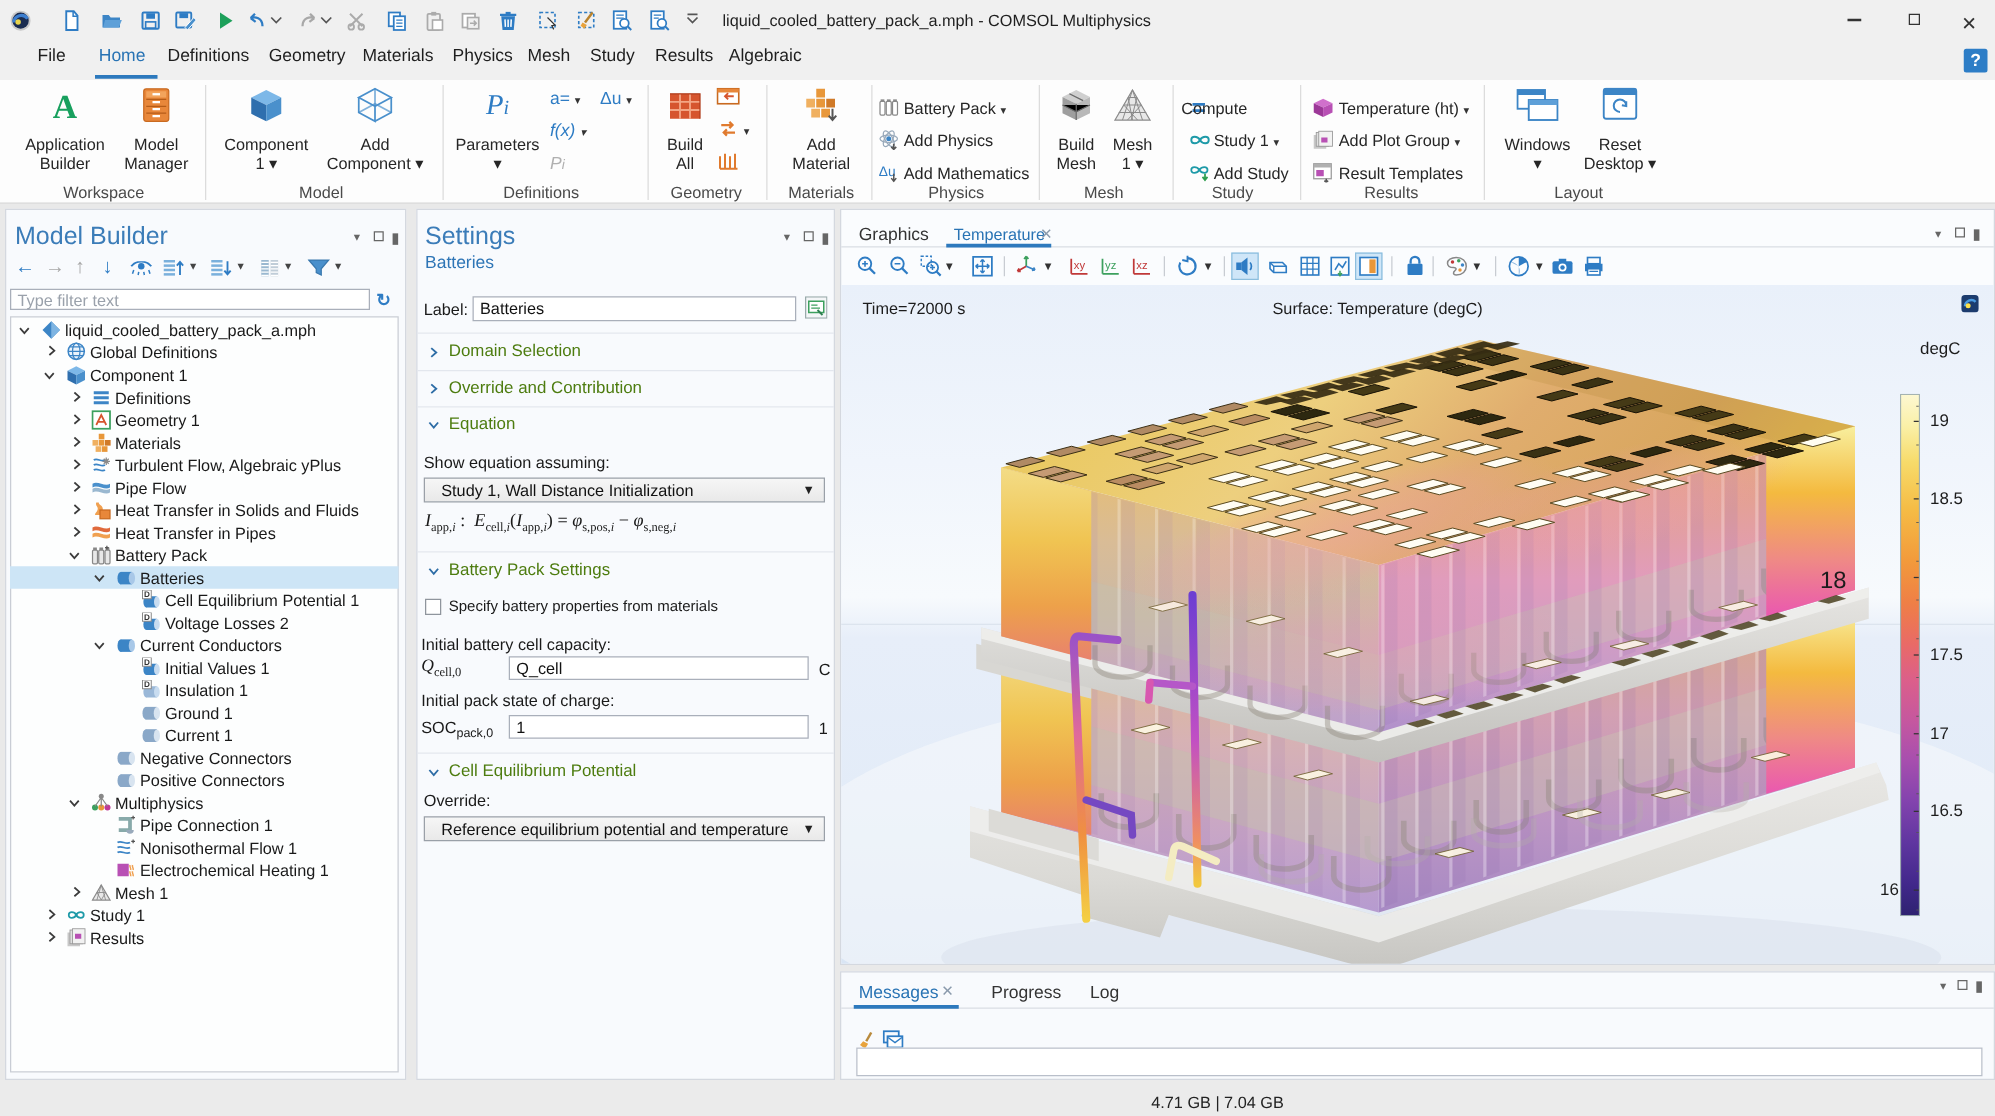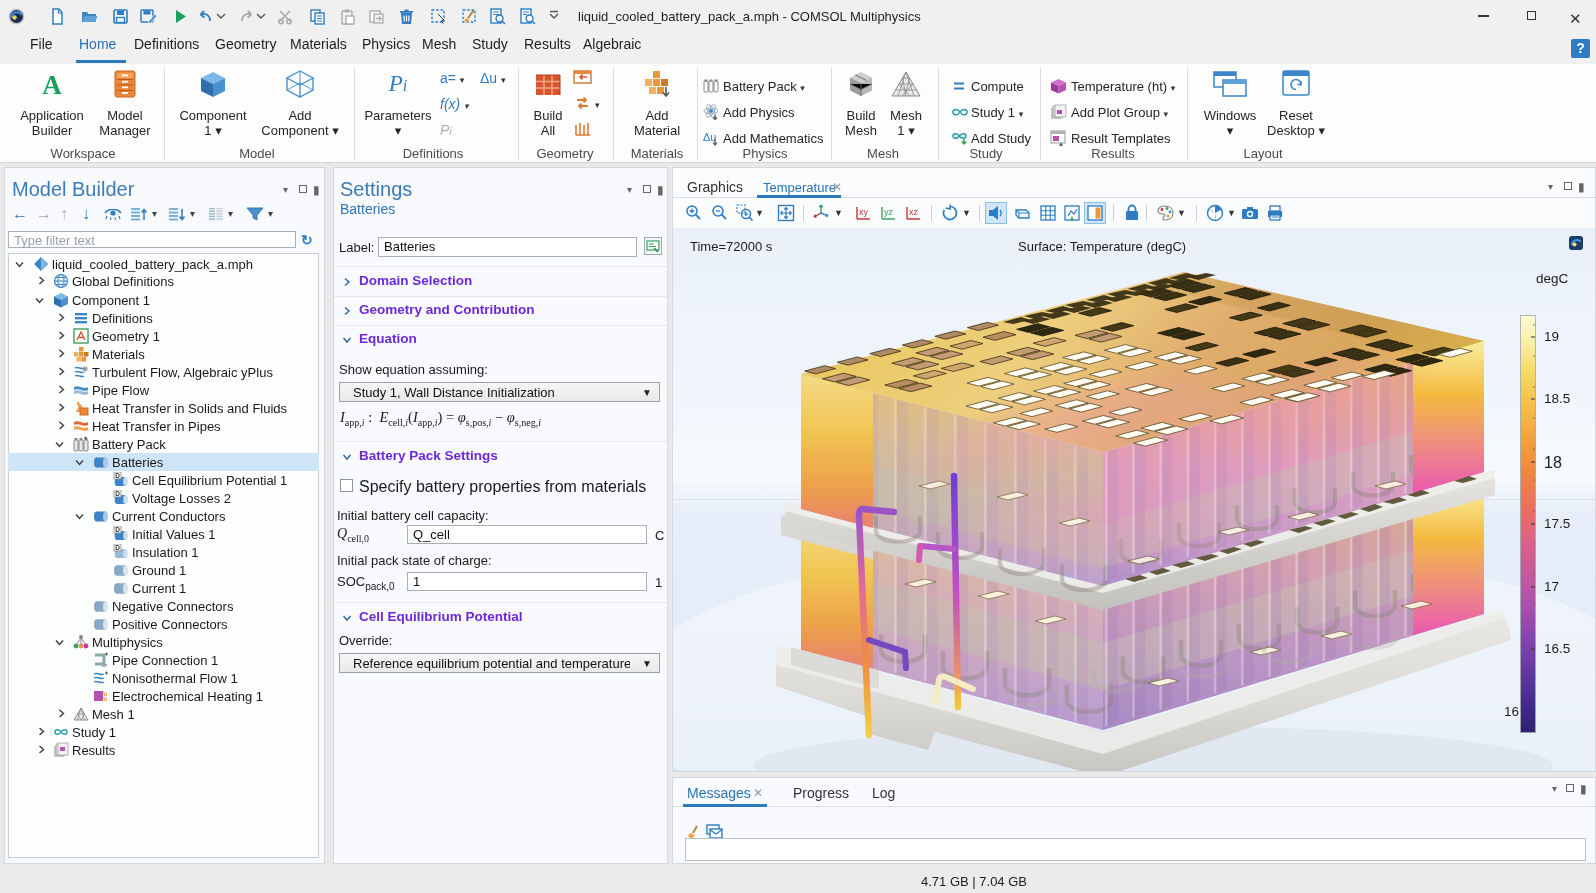--- a/index.html
+++ b/index.html
@@ -1,20 +1,20 @@
 <!DOCTYPE html>
 <html><head><meta charset="utf-8"><style>
 *{margin:0;padding:0;box-sizing:border-box}
 html,body{width:1596px;height:893px;overflow:hidden}
 body{font-family:"Liberation Sans",sans-serif;background:#e9e9e9;position:relative;color:#1a1a1a}
 .abs{position:absolute;white-space:nowrap}
 .blue{color:#2e75b6}
 .panel{position:absolute;background:#f8fafd;border:1px solid #d4d8df}
 .ptitle{font-size:20px;color:#3b7cb8}
-.sechead{font-size:13.5px;font-weight:bold;color:#6d28d9;white-space:nowrap}
+.sechead{font-size:13.5px;font-weight:normal;color:#4d7c0f;white-space:nowrap}
 input,.tbox{font-family:"Liberation Sans",sans-serif}
 .tbox{position:absolute;background:#fff;border:1px solid #a9afba;font-size:13px;line-height:18px;padding-left:5px;color:#111;white-space:nowrap}
 .drop{position:absolute;background:linear-gradient(#f6f6f6,#e9e9e9);border:1px solid #9aa0a8;font-size:13px;color:#111}
 .sep{position:absolute;background:#e3e7ee;height:1px}
 .vline{position:absolute;width:1px;background:#dcdcdc}
 .glabel{position:absolute;font-size:13px;color:#4a4a4a;text-align:center;transform:translateX(-50%);white-space:nowrap}
 .blabel{position:absolute;font-size:13px;color:#262626;text-align:center;transform:translateX(-50%);line-height:15px;white-space:nowrap}
 .rrow{position:absolute;font-size:13px;color:#262626;white-space:nowrap}
 .tr{position:absolute;height:18px;font-size:13px;white-space:nowrap;color:#191919}
 .tr span.tx{position:absolute;top:2px}
@@ -322,21 +322,21 @@
       </svg>
     </div>
     <div class="blabel" style="left:906px;top:44px">Mesh<br>1 ▾</div>
     <div class="glabel" style="left:883px;top:82px">Mesh</div>
     <div class="vline" style="left:938px;top:4px;height:92px"></div>
     <div class="abs" style="left:951px;top:14px">
       <svg width="16" height="16" viewBox="0 0 16 16">
         <path d="M3 5.5 L13 5.5 M3 10.5 L13 10.5" stroke="#2e7cc4" stroke-width="2.2"></path>
       </svg>
     </div>
-    <div class="rrow" style="left:971px;top:15px">Compute</div>
+    <div class="rrow" style="left:945px;top:15px">Compute</div>
     <div class="abs" style="left:951px;top:40px">
       <svg width="18" height="16" viewBox="0 0 18 16">
         <path d="M2 8 C2 4.5 7 4.5 9 8 C11 11.5 16 11.5 16 8 C16 4.5 11 4.5 9 8 C7 11.5 2 11.5 2 8 Z" fill="none" stroke="#1e9aa8" stroke-width="1.5"></path>
       </svg>
     </div>
     <div class="rrow" style="left:971px;top:41px">Study 1 <span class="dd">▾</span></div>
     <div class="abs" style="left:951px;top:66px">
       <svg width="18" height="16" viewBox="0 0 18 16">
         <path d="M2 6 C2 3 6.5 3 8.5 6 C10.5 9 15 9 15 6 C15 3 10.5 3 8.5 6 C6.5 9 2 9 2 6 Z" fill="none" stroke="#1e9aa8" stroke-width="1.4"></path>
         <path d="M13 9 L13 13 M11 11.5 L13 14 L15 11.5" stroke="#2e9e4e" stroke-width="1.4" fill="none"></path>
@@ -857,40 +857,40 @@
         <path d="M3 1.5 L7 5 L3 8.5" fill="none" stroke="#2e6da6" stroke-width="1.5"></path>
       </svg>
     </div>
     <div class="sechead abs" style="left:359px;top:273px">Domain Selection</div>
     <div class="sep" style="left:334px;top:296px;width:333px"></div>
     <div class="abs" style="left:342px;top:306px">
       <svg width="10" height="10" viewBox="0 0 10 10">
         <path d="M3 1.5 L7 5 L3 8.5" fill="none" stroke="#2e6da6" stroke-width="1.5"></path>
       </svg>
     </div>
-    <div class="sechead abs" style="left:359px;top:302px">Geometry and Contribution</div>
+    <div class="sechead abs" style="left:359px;top:302px">Override and Contribution</div>
     <div class="sep" style="left:334px;top:325px;width:333px"></div>
     <div class="abs" style="left:342px;top:335px">
       <svg width="10" height="10" viewBox="0 0 10 10">
         <path d="M1.5 3 L5 7 L8.5 3" fill="none" stroke="#2e6da6" stroke-width="1.5"></path>
       </svg>
     </div>
     <div class="sechead abs" style="left:359px;top:331px">Equation</div>
     <div class="abs" style="left:339px;top:362px;font-size:13px">Show equation assuming:</div>
     <div class="drop" style="left:339px;top:382px;width:321px;height:20px;line-height:19px"><span style="padding-left:13px">Study 1, Wall Distance Initialization</span><span style="position:absolute;right:7px;top:0px;font-size:10px;color:#222">▼</span></div>
     <div class="abs" style="left:340px;top:409px;font-size:14.5px;font-family:'Liberation Serif',serif"><i>I</i><sub style="font-size:10px">app,<i>i</i></sub> :&nbsp;&nbsp;<i>E</i><sub style="font-size:10px">cell,<i>i</i></sub>(<i>I</i><sub style="font-size:10px">app,<i>i</i></sub>) = <i>φ</i><sub style="font-size:10px">s,pos,<i>i</i></sub> − <i>φ</i><sub style="font-size:10px">s,neg,<i>i</i></sub></div>
     <div class="sep" style="left:334px;top:441px;width:333px"></div>
     <div class="abs" style="left:342px;top:452px">
       <svg width="10" height="10" viewBox="0 0 10 10">
         <path d="M1.5 3 L5 7 L8.5 3" fill="none" stroke="#2e6da6" stroke-width="1.5"></path>
       </svg>
     </div>
     <div class="sechead abs" style="left:359px;top:448px">Battery Pack Settings</div>
     <div class="abs" style="left:340px;top:479px;width:13px;height:13px;background:#fff;border:1px solid #8f959d"></div>
-    <div class="abs" style="left:359px;top:478px;font-size:16px">Specify battery properties from materials</div>
+    <div class="abs" style="left:359px;top:478px;font-size:12px">Specify battery properties from materials</div>
     <div class="abs" style="left:337px;top:508px;font-size:13px">Initial battery cell capacity:</div>
     <div class="abs" style="left:337px;top:526px;font-size:14px;font-family:'Liberation Serif',serif"><i>Q</i><sub style="font-size:10px">cell,0</sub></div>
     <div class="tbox" style="left:407px;top:525px;width:240px;height:19px">Q_cell</div>
     <div class="abs" style="left:655px;top:528px;font-size:13px">C</div>
     <div class="abs" style="left:337px;top:553px;font-size:13px">Initial pack state of charge:</div>
     <div class="abs" style="left:337px;top:574px;font-size:13px">SOC<sub style="font-size:10px">pack,0</sub></div>
     <div class="tbox" style="left:407px;top:572px;width:240px;height:19px">1</div>
     <div class="abs" style="left:655px;top:575px;font-size:13px">1</div>
     <div class="sep" style="left:334px;top:602px;width:333px"></div>
     <div class="abs" style="left:342px;top:613px">
@@ -1498,21 +1498,21 @@
         <path d="M13 258 L15 258" stroke="#555" stroke-width="0.7"></path>
         <path d="M13 289 L15 289" stroke="#555" stroke-width="0.7"></path>
         <path d="M13 320 L15 320" stroke="#555" stroke-width="0.7"></path>
         <path d="M13 351 L15 351" stroke="#555" stroke-width="0.7"></path>
         <path d="M13 382 L15 382" stroke="#555" stroke-width="0.7"></path>
         <path d="M13 413 L15 413" stroke="#555" stroke-width="0.7"></path>
       </svg>
     </div>
     <div class="tl" style="left:1544px;top:329px;font-size:13.5px">19</div>
     <div class="tl" style="left:1544px;top:391px;font-size:13.5px">18.5</div>
-    <div class="tl" style="left:1544px;top:454px;font-size:16px">18</div>
+    <div class="tl" style="left:1456px;top:454px;font-size:19px">18</div>
     <div class="tl" style="left:1544px;top:516px;font-size:13.5px">17.5</div>
     <div class="tl" style="left:1544px;top:579px;font-size:13.5px">17</div>
     <div class="tl" style="left:1544px;top:641px;font-size:13.5px">16.5</div>
     <div class="tl" style="left:1504px;top:704px;font-size:13.5px">16</div>
   </div>
 
 <div class="panel" style="left:672px;top:777px;width:924px;height:87px"></div>
 <div class="tl" style="left:687px;top:785px;font-size:14px;color:#2873b4">Messages</div>
 <div class="abs" style="left:753px;top:786px;color:#8a9aac;font-size:12px">✕</div>
 <div class="tl" style="left:793px;top:785px;font-size:14px;color:#333">Progress</div>

